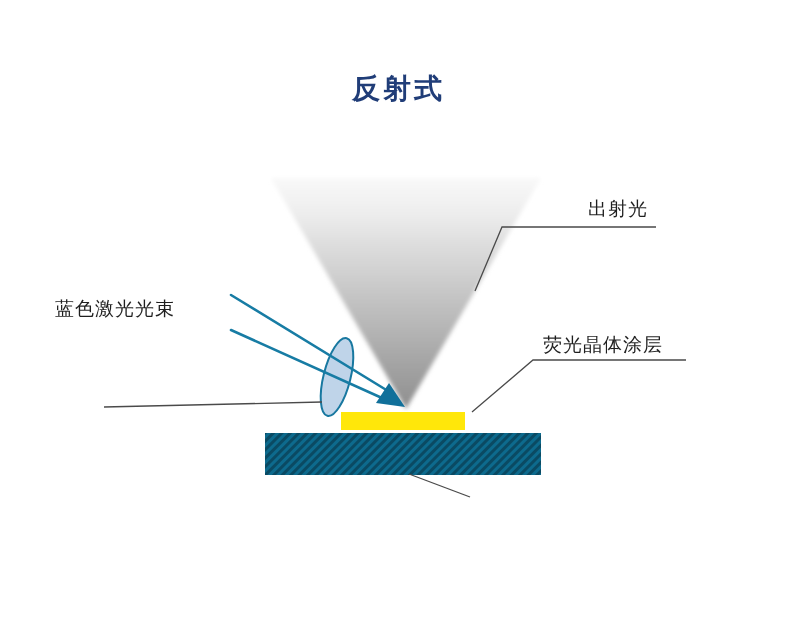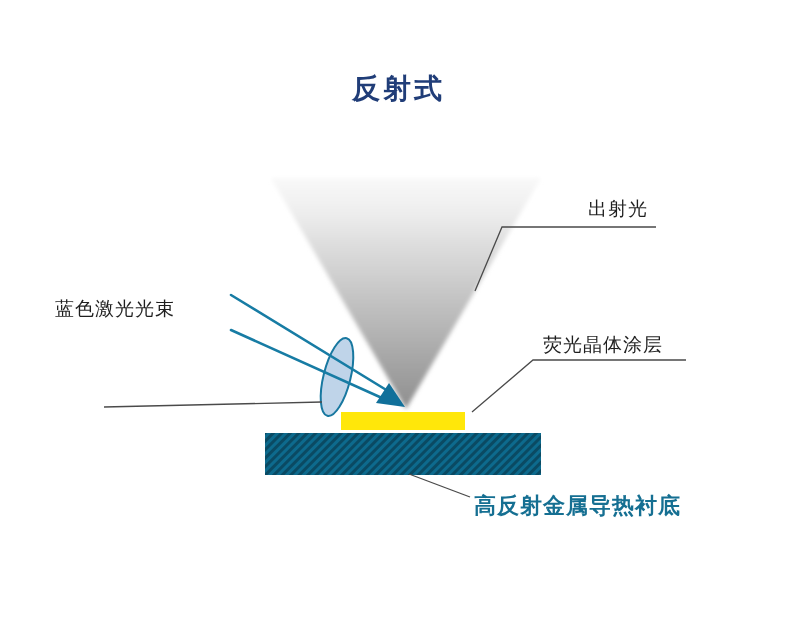--- a/index.html
+++ b/index.html
@@ -86,15 +86,14 @@
 
   <div class="title">反射式</div>
 
   <div class="label label-exit">出射光</div>
 
   <div class="label label-laser">蓝色激光光束</div>
 
 
   <div class="label label-phosphor">荧光晶体涂层</div>
 
-  <div class="substrate-label">高反射金属导热衬底</div>
 
 </div>
 
 </body></html>

